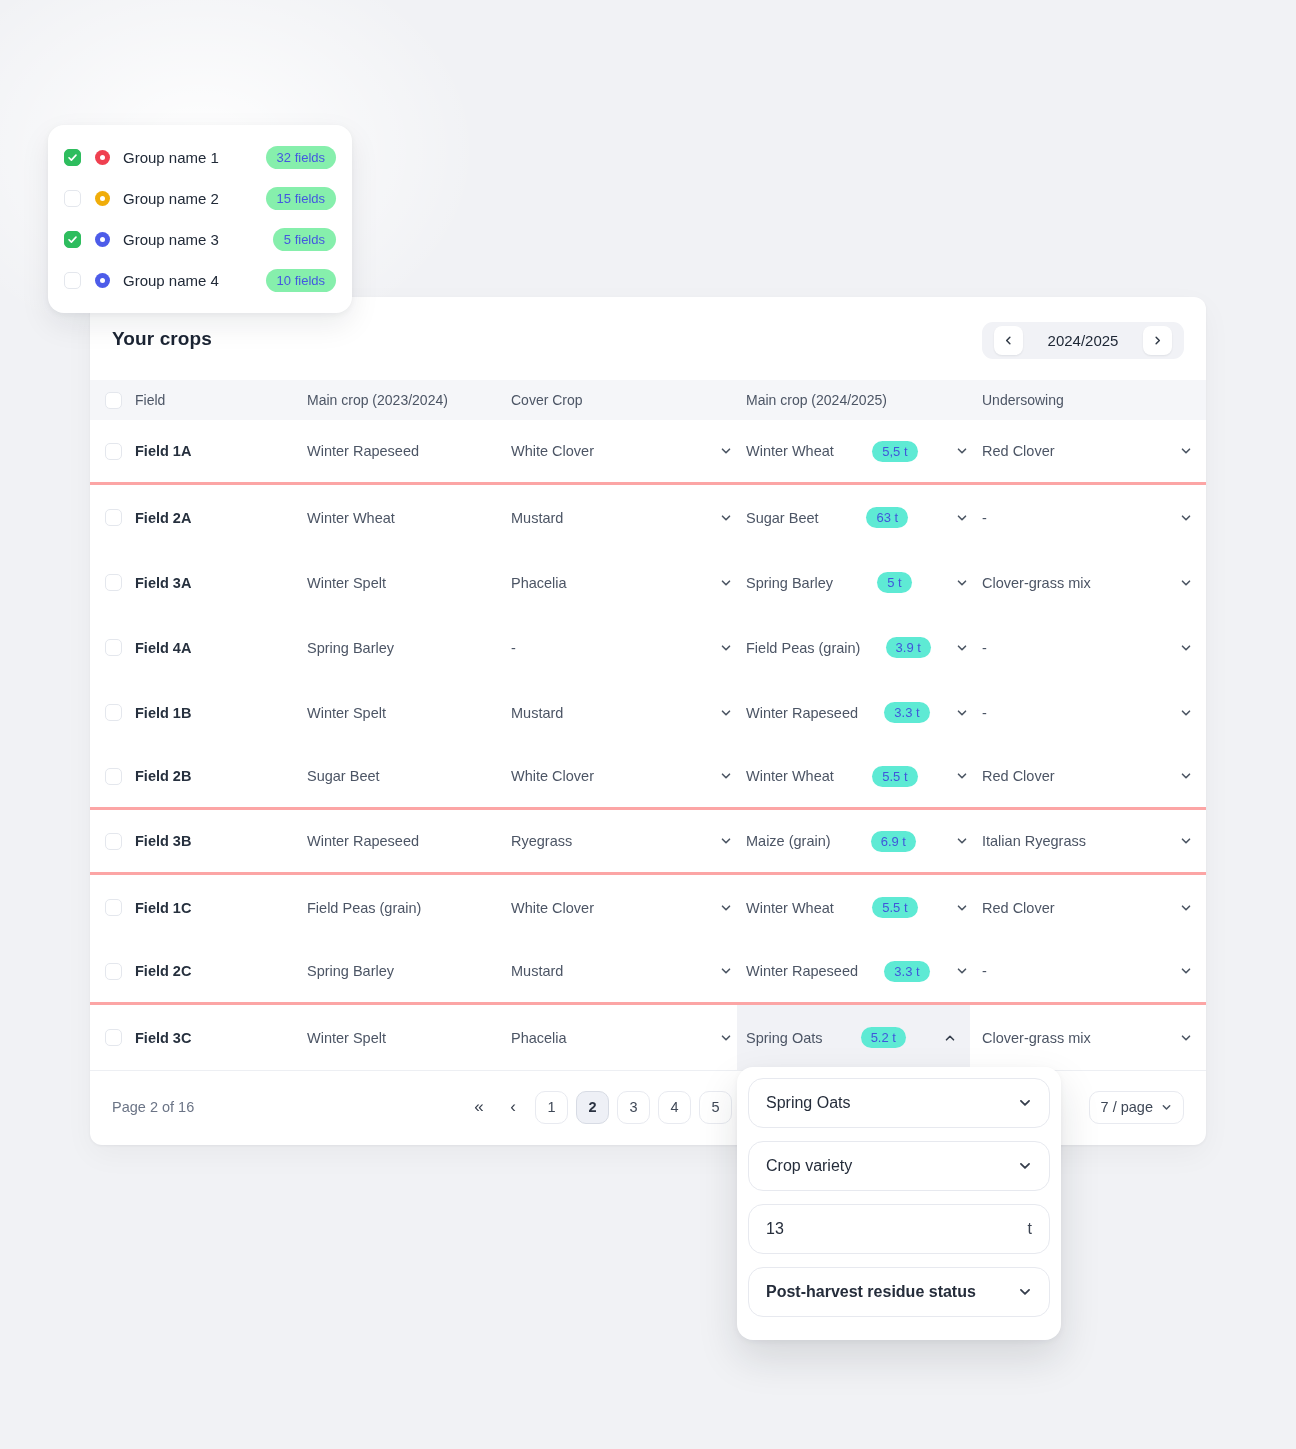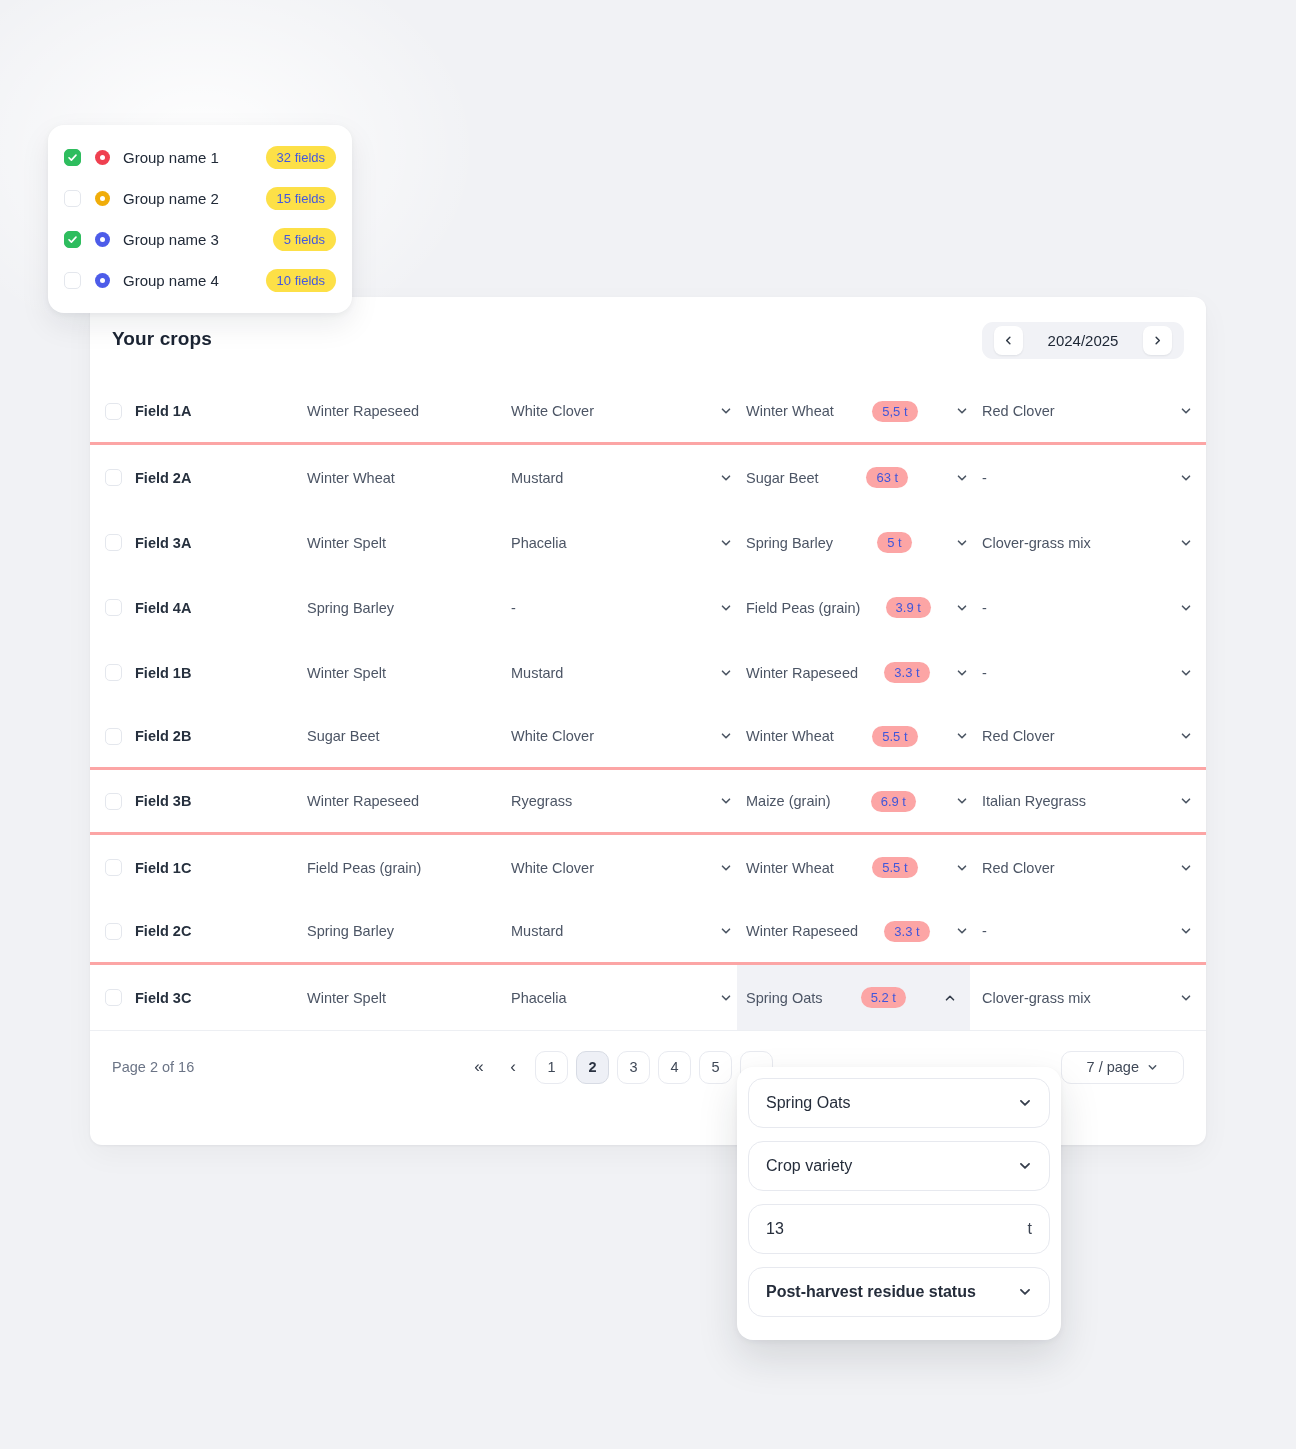--- a/index.html
+++ b/index.html
@@ -32,21 +32,21 @@
     align-items:center; justify-content:center;
   }
   .cb.checked{ background:#2ebd5e; border-color:#2ebd5e; }
   .cb svg{ display:none; }
   .cb.checked svg{ display:block; }
   .dot{ width:15px; height:15px; border-radius:50%; margin-left:14px; position:relative; flex:0 0 auto;}
   .dot::after{ content:""; position:absolute; left:5px; top:5px; width:5px; height:5px; border-radius:50%; background:#fff; }
   .dot.red{ background:#ef4050; } .dot.amber{ background:#f0ad0a; } .dot.blue{ background:#4d5ce9; }
   .group-label{ margin-left:13px; font-size:15px; color:#212a38; }
   .count-badge{
-    margin-left:auto; background:#fde047; color:#4458df;
+    margin-left:auto; background:#86efac; color:#4458df;
     font-size:13px; font-weight:500; padding:4px 11px; border-radius:999px;
   }
 
   
   .card{
     position:absolute; left:90px; top:297px; width:1116px; height:848px;
     background:#fff; border-radius:12px;
     box-shadow:0 1px 3px rgba(18,25,38,.05), 0 10px 30px rgba(18,25,38,.04);
   }
   .card-header{ height:83px; position:relative; display:flex; align-items:center; padding:0 22px; }
@@ -70,21 +70,21 @@
   .thead{ height:40px; background:#f5f6f9; font-size:14px; color:#4c5565; }
   .trow{ height:65px; font-size:14.5px; color:#4c5565; }
   .trow.div-b{ border-bottom:3px solid #fca5a5; }
   .c-field{ display:flex; align-items:center; padding-left:15px; }
   .c-field .label{ margin-left:13px; }
   .field-name{ font-weight:700; color:#26303e; }
   .cell-sel{ display:flex; align-items:center; gap:9px; padding-right:14px;justify-content:space-between; }
   .chev{ flex:0 0 auto; display:inline-flex; }
   .chev.up svg{ transform:rotate(180deg); }
   .yield-badge{
-    background:#fca5a5; color:#4057da; font-size:13px; font-weight:500;
+    background:#5eead4; color:#4057da; font-size:13px; font-weight:500;
     padding:3px 10px; border-radius:999px; white-space:nowrap;
   }
   .cell-highlight{
     align-self:stretch; background:#f1f2f6;
     margin-left:-9px; padding-left:9px; margin-right:12px;
   }
 
   
   .pagination{
     height:73px; border-top:1px solid #edeff3; display:flex; align-items:center;
@@ -93,21 +93,21 @@
   .pg-left{ width:323px; flex:0 0 auto; }
   .pg-controls{ display:flex; align-items:center; gap:8px; }
   .pg-arrow{ width:24px; text-align:center; font-size:17px; color:#39414f; margin-right:2px; }
   .pg-btn{
     width:33px; height:33px; border-radius:10px; border:1px solid #e8eaf0; background:#fff;
     display:flex; align-items:center; justify-content:center; color:#3f4857; font-size:14.5px;
   }
   .pg-btn.active{ background:#eef0f6; border-color:#d7dbe4; color:#2b3342; font-weight:700; }
   .pg-size{
     margin-left:auto; height:33px; border:1px solid #e8eaf0; border-radius:10px; background:#fff;
-    display:flex; align-items:center; gap:8px; padding:0 25px; color:#3f4857; font-size:14.5px;
+    display:flex; align-items:center; gap:8px; padding:0 11px; color:#3f4857; font-size:14.5px;
   }
 
   
   .edit-panel{
     position:absolute; left:737px; top:1067px; width:324px;
     background:#fff; border-radius:16px; padding:11px;
     box-shadow:0 18px 40px rgba(23,28,38,.13), 0 2px 6px rgba(23,28,38,.05);
     z-index:6;
   }
   .ctrl{
@@ -169,20 +169,30 @@
         </span>
       <span class="season-label">2024/2025</span>
       <span class="season-btn">
           <svg width="11" height="11" viewBox="0 0 12 12">
             <path d="M4.5 2.5 8 6l-3.5 3.5" fill="none" stroke="#2f3845" stroke-width="1.6" stroke-linecap="round" stroke-linejoin="round"></path>
           </svg>
         </span>
     </div>
   </div>
 
+  <div class="thead">
+    <div class="c-field">
+      <span class="cb"></span>
+      <span class="label">Field</span>
+    </div>
+    <div>Main crop (2023/2024)</div>
+    <div>Cover Crop</div>
+    <div>Main crop (2024/2025)</div>
+    <div>Undersowing</div>
+  </div>
 
   <div class="trow div-b">
     <div class="c-field">
         <span class="cb"></span>
         <span class="label field-name">Field 1A</span>
       </div>
     <div>Winter Rapeseed</div>
     <div class="cell-sel">
         <span>White Clover</span>
         <span class="chev">

